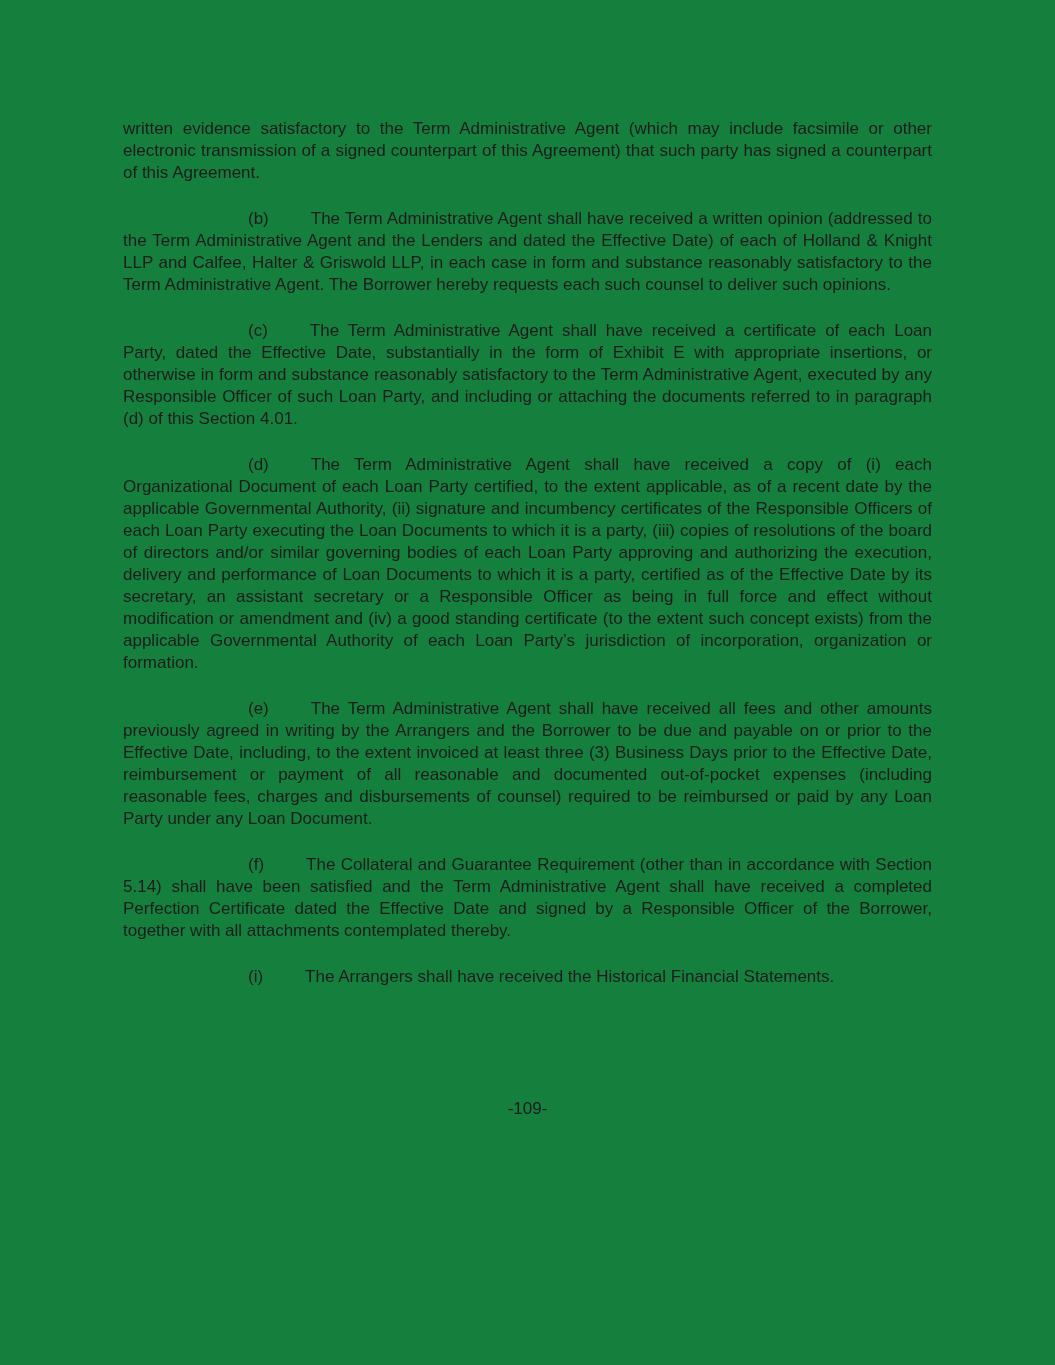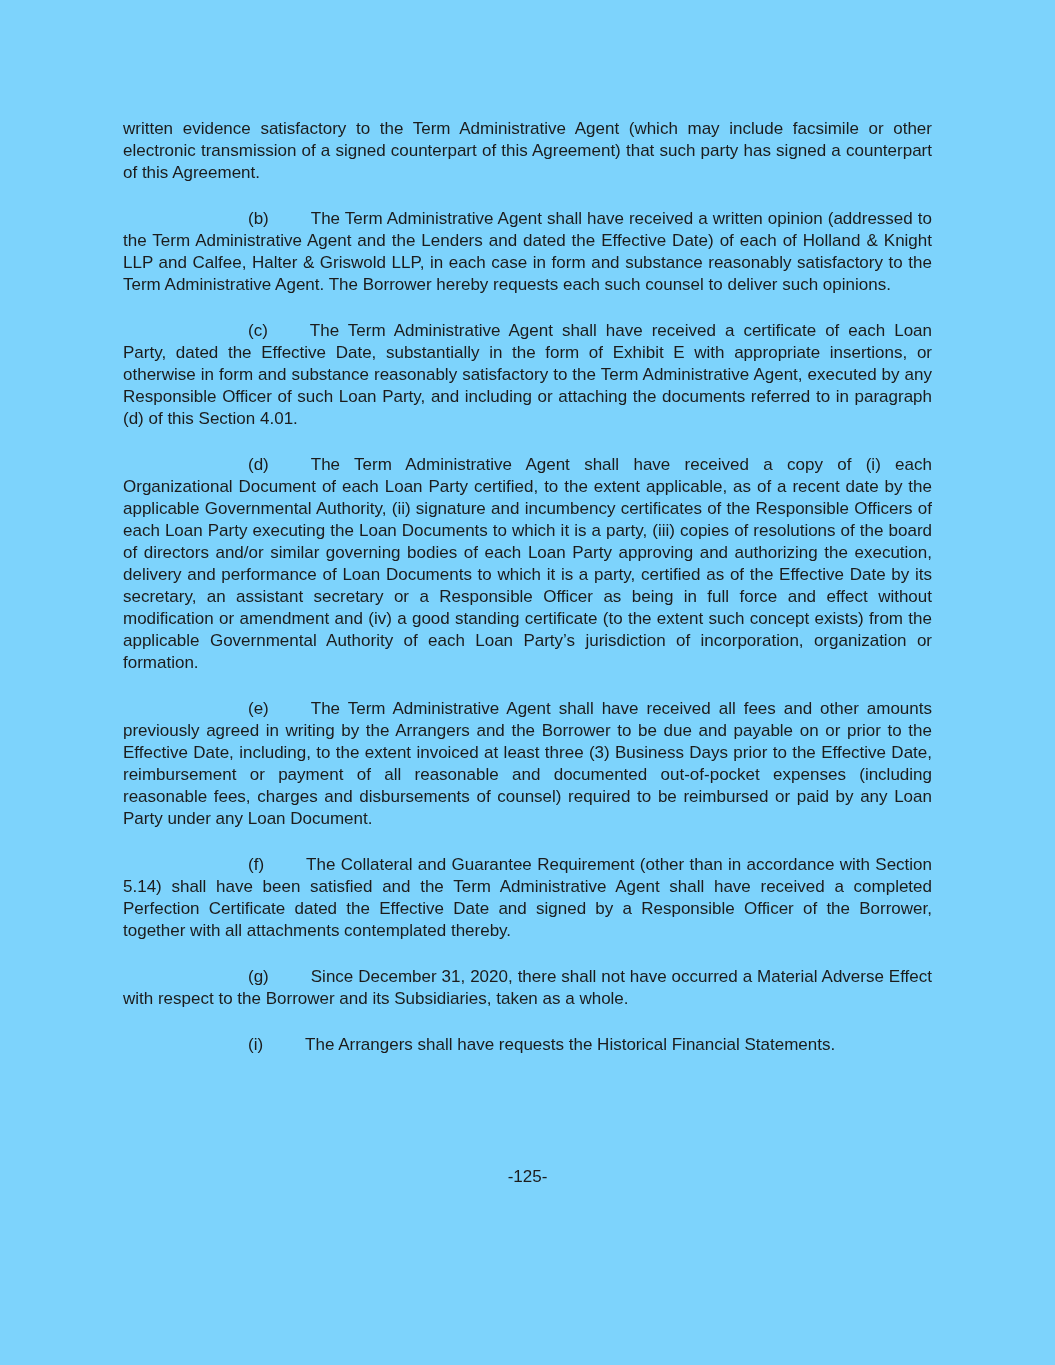--- a/index.html
+++ b/index.html
@@ -5,21 +5,21 @@
   html, body {
     margin: 0;
     padding: 0;
     background: #e8e8e8;
   }
   .page {
     position: relative;
     width: 1055px;
     height: 1365px;
     margin: 0 auto;
-    background: #7dd3fc;
+    background: #15803d;
     box-sizing: border-box;
     padding: 118px 123px 0 123px;
     font-family: "Liberation Sans", "DejaVu Sans", sans-serif;
     font-size: 17px;
     line-height: 22px;
     color: #1c1c1c;
     overflow: hidden;
   }
   .para {
     margin: 0 0 24px 0;
@@ -45,22 +45,21 @@
   <p class="para"><span class="plabel">(b)</span><span>The Term Administrative Agent shall have received a written opinion (addressed to the Term Administrative Agent and the Lenders and dated the  Effective Date) of each of Holland &amp; Knight LLP and Calfee, Halter &amp; Griswold LLP, in each case in form and substance reasonably satisfactory to the Term Administrative Agent.  The Borrower hereby requests each such counsel to deliver such opinions.</span></p>
 
   <p class="para"><span class="plabel">(c)</span><span>The Term Administrative Agent shall have received a certificate of each Loan Party, dated the  Effective Date, substantially in the form of Exhibit E with appropriate insertions, or otherwise in form and substance reasonably satisfactory to the Term Administrative Agent, executed by any Responsible Officer of such Loan Party, and including or attaching the documents referred to in paragraph (d) of this Section 4.01.</span></p>
 
   <p class="para"><span class="plabel">(d)</span><span>The Term Administrative Agent shall have received a copy of (i) each Organizational Document of each Loan Party certified, to the extent applicable, as of a recent date by the applicable Governmental Authority, (ii) signature and incumbency certificates of the Responsible Officers of each Loan Party executing the Loan Documents to which it is a party, (iii) copies of resolutions of the board of directors and/or similar governing bodies of each Loan Party approving and authorizing the execution, delivery and performance of Loan Documents to which it is a party, certified as of the  Effective Date by its secretary, an assistant secretary or a Responsible Officer as being in full force and effect without modification or amendment and (iv) a good standing certificate (to the extent such concept exists) from the applicable Governmental Authority of each Loan Party’s jurisdiction of incorporation, organization or formation.</span></p>
 
   <p class="para"><span class="plabel">(e)</span><span>The Term Administrative Agent shall have received all fees and other amounts previously agreed in writing by the Arrangers and the Borrower to be due and payable on or prior to the Effective Date, including, to the extent invoiced at least three (3) Business Days prior to the  Effective Date, reimbursement or payment of all reasonable and documented out-of-pocket expenses (including reasonable fees, charges and disbursements of counsel) required to be reimbursed or paid by any Loan Party under any Loan Document.</span></p>
 
   <p class="para"><span class="plabel">(f)</span><span>The Collateral and Guarantee Requirement (other than in accordance with Section 5.14) shall have been satisfied and the Term Administrative Agent shall have received a completed Perfection Certificate dated the Effective Date and signed by a Responsible Officer of the Borrower, together with all attachments contemplated thereby.</span></p>
 
-  <p class="para"><span class="plabel">(g)</span><span>Since December 31, 2020, there shall not have occurred a Material Adverse Effect with respect to the Borrower and its Subsidiaries, taken as a whole.</span></p>
 
 
-  <p class="para"><span class="plabel">(i)</span><span>The Arrangers shall have requests the Historical Financial Statements.</span></p>
+  <p class="para"><span class="plabel">(i)</span><span>The Arrangers shall have received the Historical Financial Statements.</span></p>
 
   <p class="para"><span class="plabel"></span><span></span></p>
 
-  <div class="page-number">-125-</div>
+  <div class="page-number">-109-</div>
 
 </div>
 
 </body></html>

